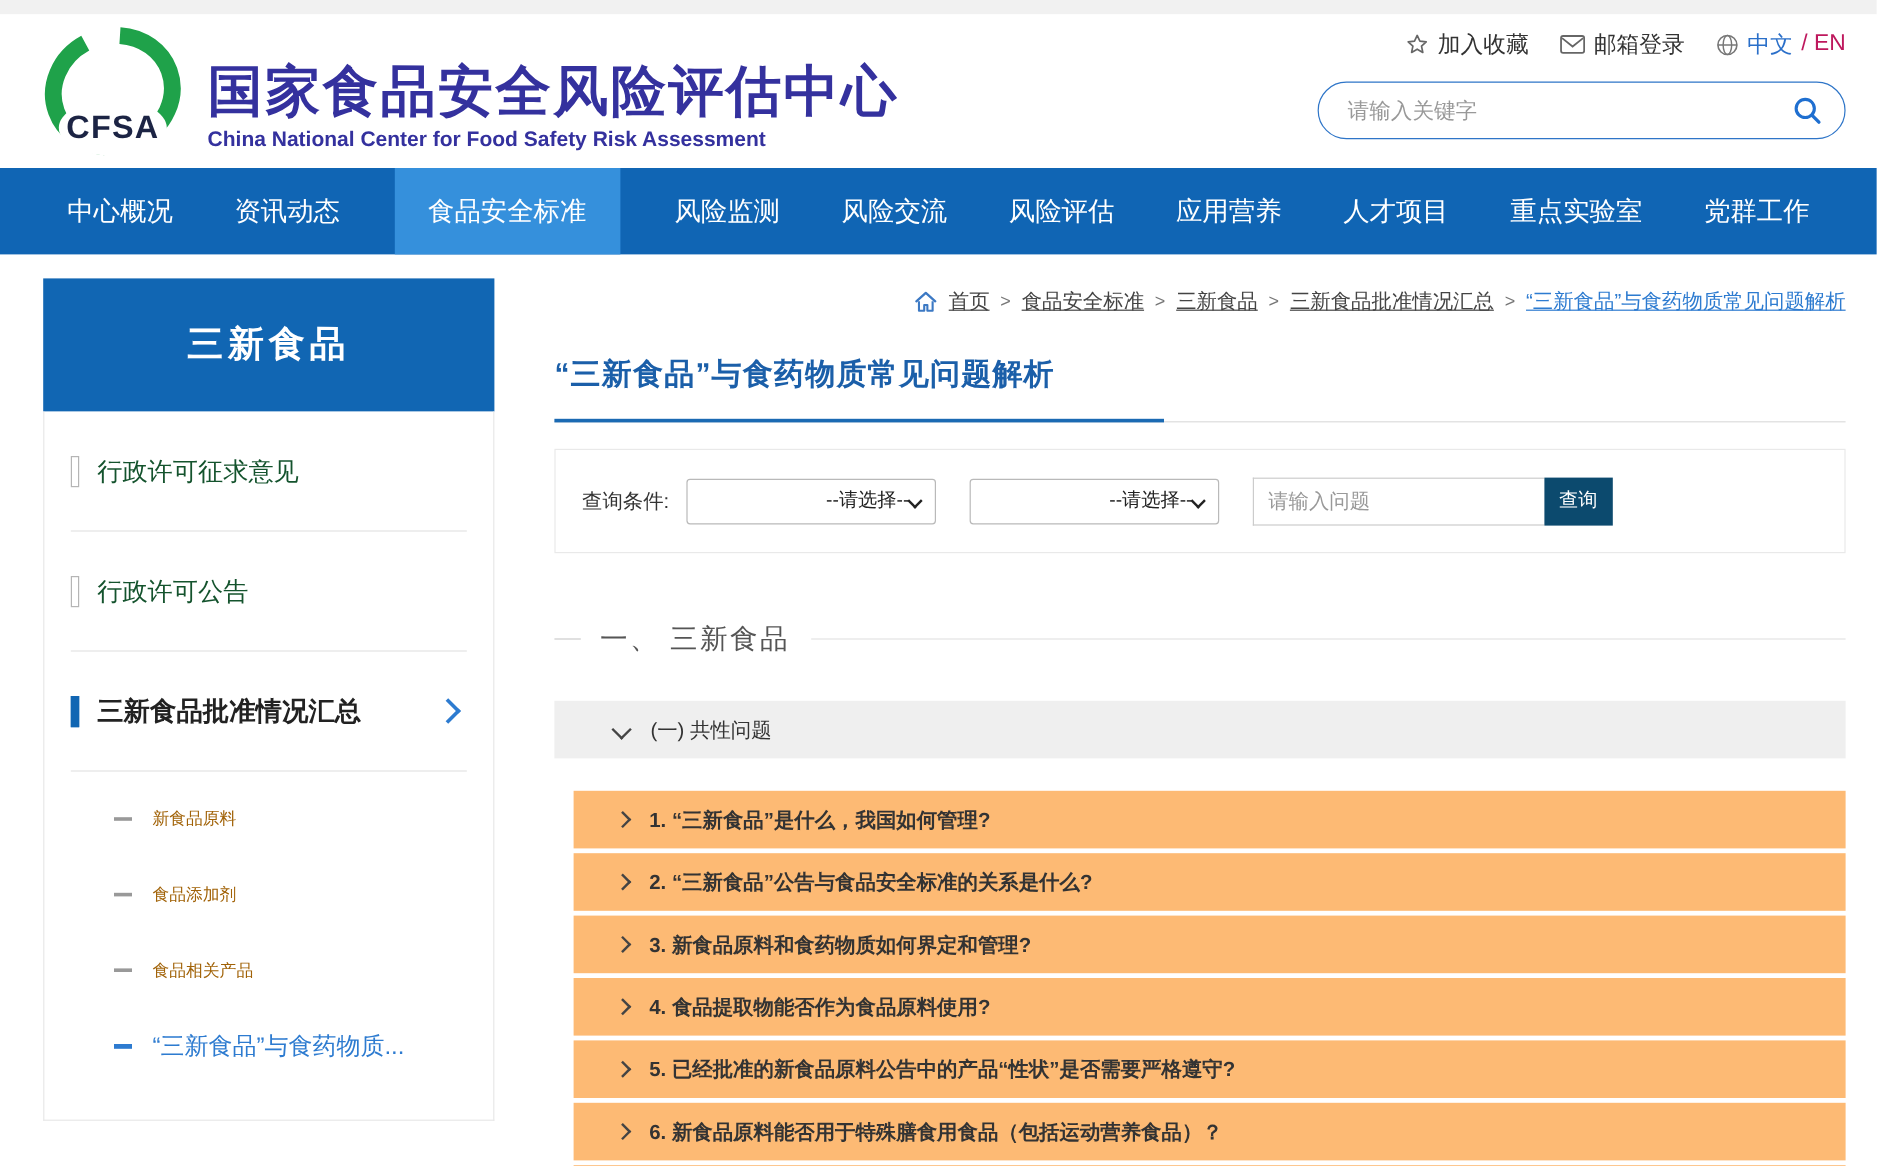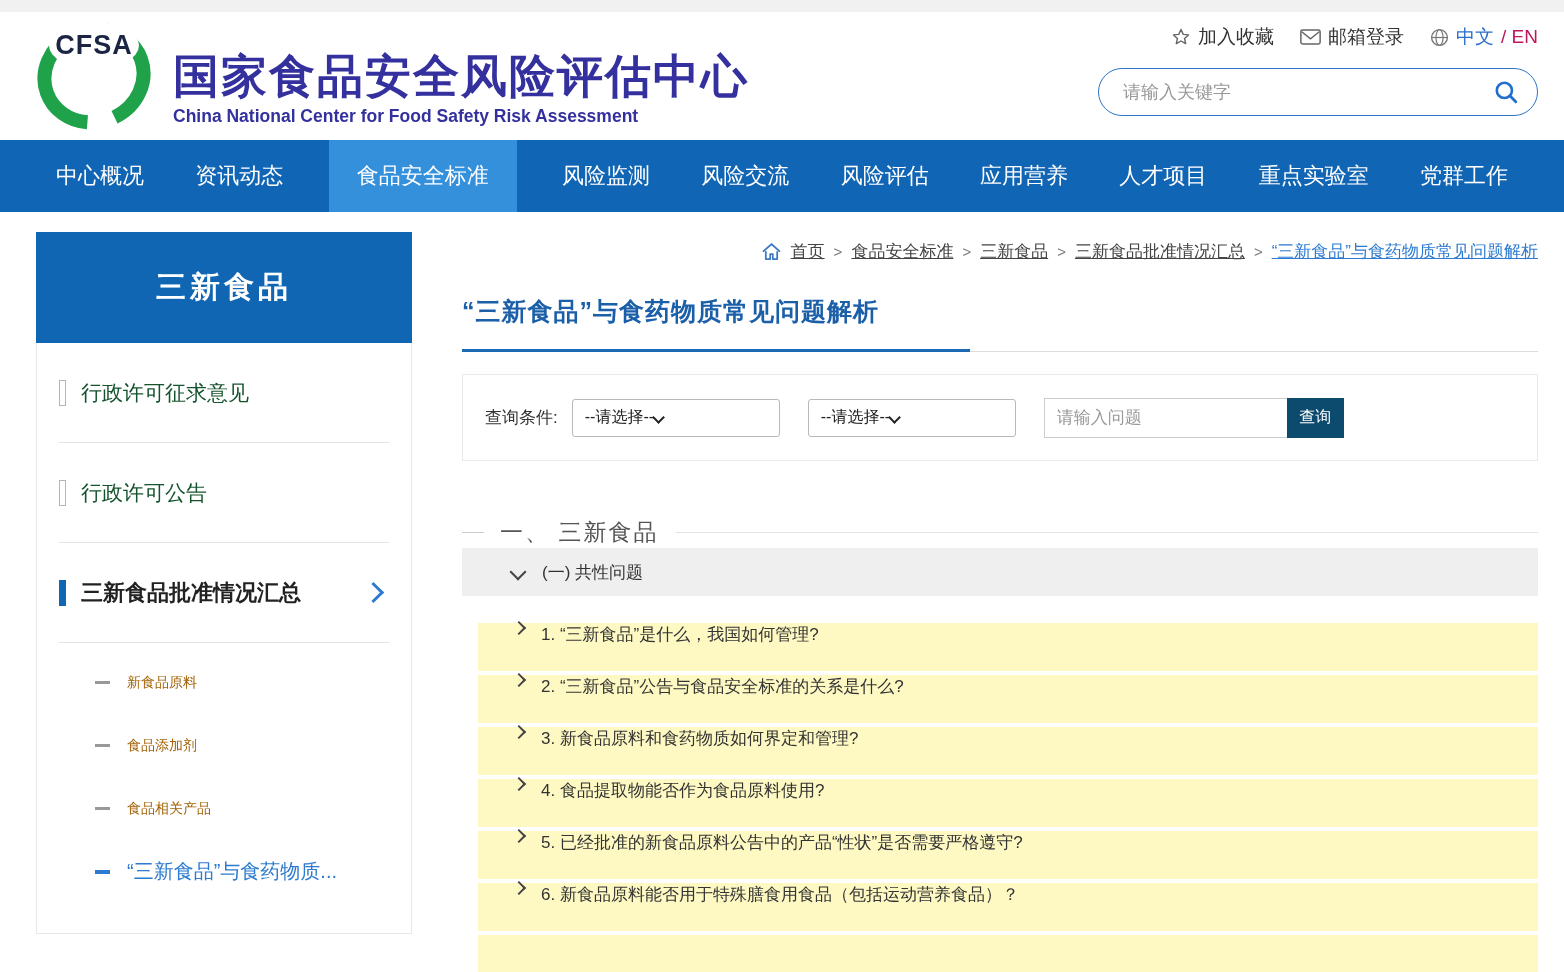--- a/index.html
+++ b/index.html
@@ -1,21 +1,21 @@
 <!DOCTYPE html>
 <html><head>
 <meta charset="utf-8">
 <style>
   html,body{margin:0;padding:0;width:1564px;height:972px;overflow:hidden;background:#fff;
     font-family:"Liberation Sans","DejaVu Sans",sans-serif;}
   .topstrip{height:12px;background:#f1f1f1;}
   
   header{position:relative;height:128px;background:#fff;}
   .logo-wrap{position:absolute;left:35px;top:10px;display:flex;align-items:center;}
-  .logo-circle{position:relative;width:118px;height:108px;display:flex;align-items:flex-start;justify-content:center;}
+  .logo-circle{position:relative;width:118px;height:108px;display:flex;align-items:flex-end;justify-content:center;}
   .logo-circle svg{position:absolute;inset:0;}
   .logo-text{position:relative;font-weight:bold;font-size:27px;color:#1c2444;letter-spacing:1px;background:#fff;border-radius:50%;padding:8px 6px;}
   .brand{margin-left:20px;}
   .brand-zh{font-size:46px;font-weight:bold;color:#34319e;letter-spacing:2px;line-height:52px;margin-top:25px;}
   .brand-en{font-size:17.5px;font-weight:bold;color:#34319e;margin-top:4px;}
   .header-right{position:absolute;right:26px;top:12px;width:440px;}
   .quicklinks{display:flex;justify-content:flex-end;align-items:center;gap:26px;font-size:19px;color:#333;}
   .qlink{display:flex;align-items:center;gap:7px;cursor:pointer;}
   .lang-zh{color:#2a6fc9;}
   .lang-rest{color:#be185d;}
@@ -55,36 +55,36 @@
   .crumb-sep{color:#777;font-size:15px;}
   .crumb.current{color:#2d7bd0;}
   .home-ic{display:flex;align-items:center;cursor:pointer;}
   .page-title{font-size:25px;font-weight:bold;color:#1b5fa9;margin-top:32px;letter-spacing:1px;}
   .title-rule{position:relative;margin-top:21px;height:3px;}
   .title-rule .gray{position:absolute;left:0;right:0;bottom:0;height:1px;background:#ddd;}
   .title-rule .blue{position:absolute;left:0;bottom:0;width:508px;height:3px;background:#1b6ab3;}
   .query-box{margin-top:22px;border:1px solid #e9e9e9;height:85px;display:flex;align-items:center;padding:0 22px;}
   .q-label{font-size:17px;color:#333;margin-right:14px;white-space:nowrap;}
   .q-select{width:182px;height:36px;border:1px solid #b9b9b9;border-radius:3px;background:#fff;display:flex;
-    align-items:center;justify-content:flex-start;padding:0 12px;font-size:16px;color:#222;cursor:pointer;margin-right:28px;}
+    align-items:center;justify-content:flex-end;padding:0 12px;font-size:16px;color:#222;cursor:pointer;margin-right:28px;}
   .q-select .chev{width:7px;height:7px;border-width:2px;border-color:#222;}
   .q-input-group{display:flex;align-items:center;height:40px;}
   .q-input{width:218px;height:38px;border:1px solid #ccc;border-right:none;padding:0 12px;font-size:17px;outline:none;
     font-family:"Liberation Sans","DejaVu Sans",sans-serif;}
   .q-input::placeholder{color:#999;}
   .q-btn{width:57px;height:40px;background:#0c4a6e;color:#fff;font-size:16px;border:none;cursor:pointer;
     display:flex;align-items:center;justify-content:center;font-family:"Liberation Sans","DejaVu Sans",sans-serif;}
   .section-head{margin-top:56px;display:flex;align-items:center;color:#555;font-size:23px;letter-spacing:2px;}
   .section-head .pre{width:22px;height:1px;background:#ccc;margin-right:16px;flex:none;}
   .section-head .post{flex:1;height:1px;background:#e3e3e3;margin-left:18px;}
-  .accordion{height:48px;background:#efefef;display:flex;align-items:center;padding-left:50px;gap:18px;cursor:pointer;}
+  .accordion{margin-top:36px;height:48px;background:#efefef;display:flex;align-items:center;padding-left:50px;gap:18px;cursor:pointer;}
   .accordion .chev{border-color:#444;}
   .acc-label{font-size:17px;color:#333;}
   .faq{margin-top:27px;margin-left:16px;}
-  .faq-row{height:48px;background:#fef9c3;margin-bottom:4px;display:flex;padding-left:36px;gap:17px;cursor:pointer;}
+  .faq-row{height:48px;background:#fdba74;margin-bottom:4px;display:flex;align-items:center;padding-left:36px;gap:17px;cursor:pointer;font-weight:bold;}
   .faq-row .chev{width:8px;height:8px;border-color:#444;flex:none;}
   .faq-text{font-size:17px;color:#333;white-space:nowrap;overflow:hidden;}
 </style>
 </head>
 <body>
 
 <div class="topstrip"></div>
 
 <header>
   <div class="logo-wrap">

